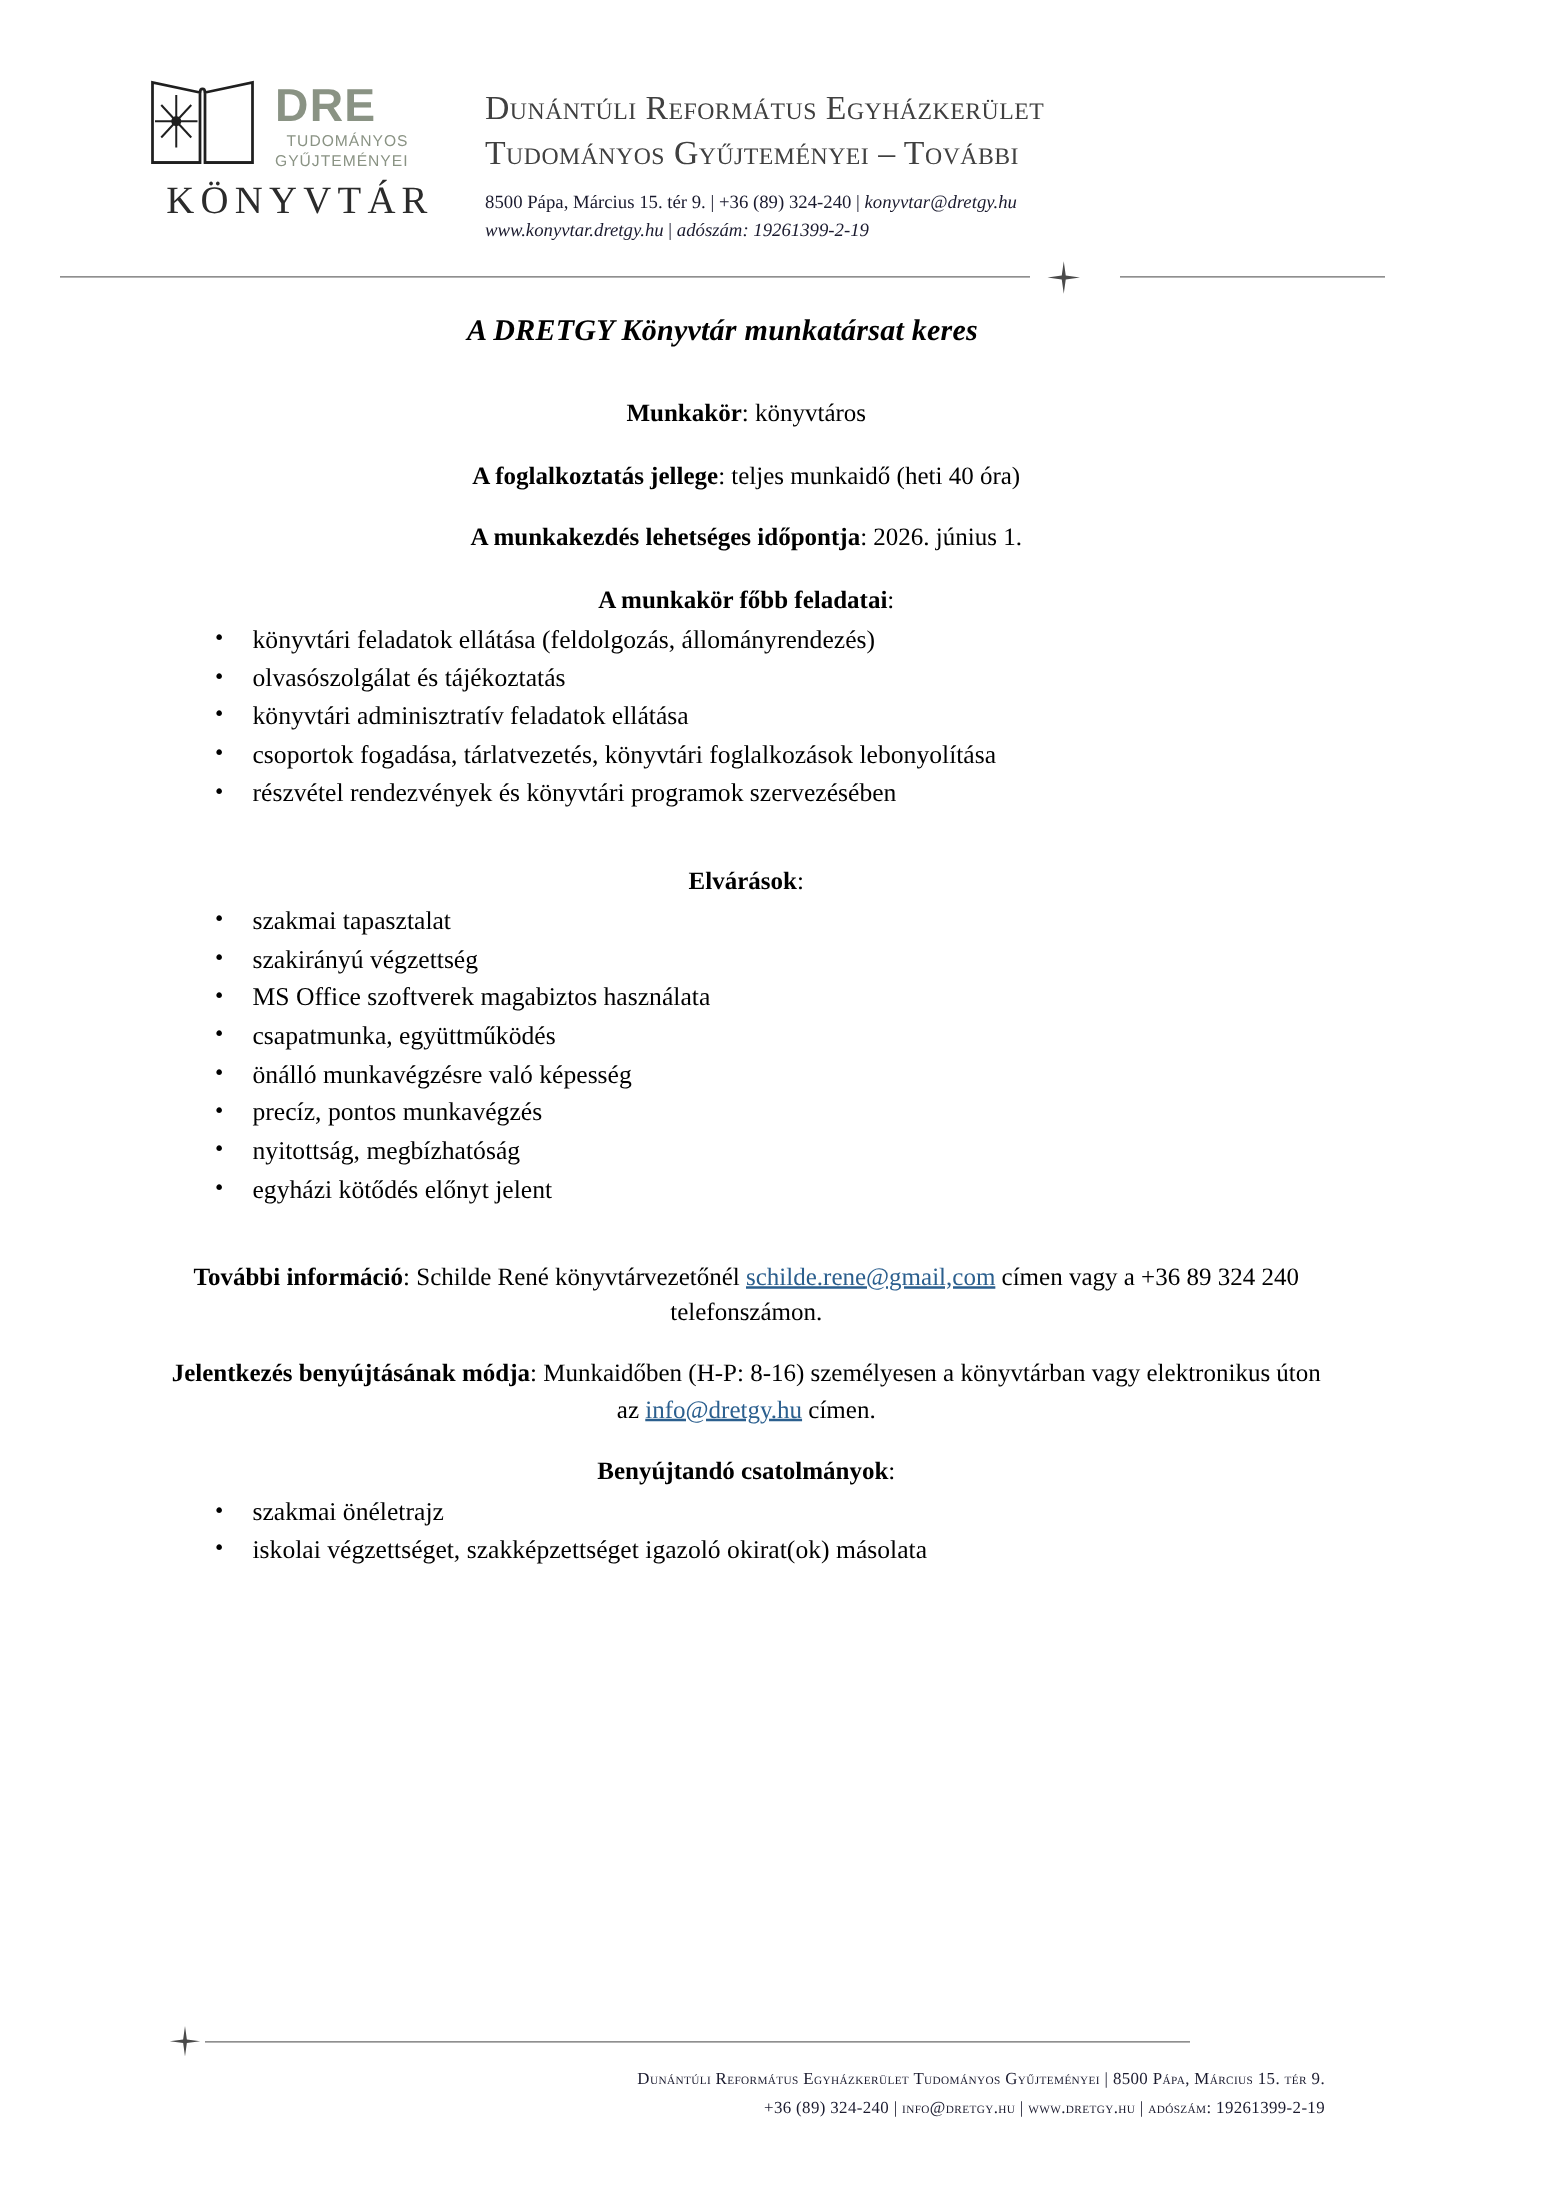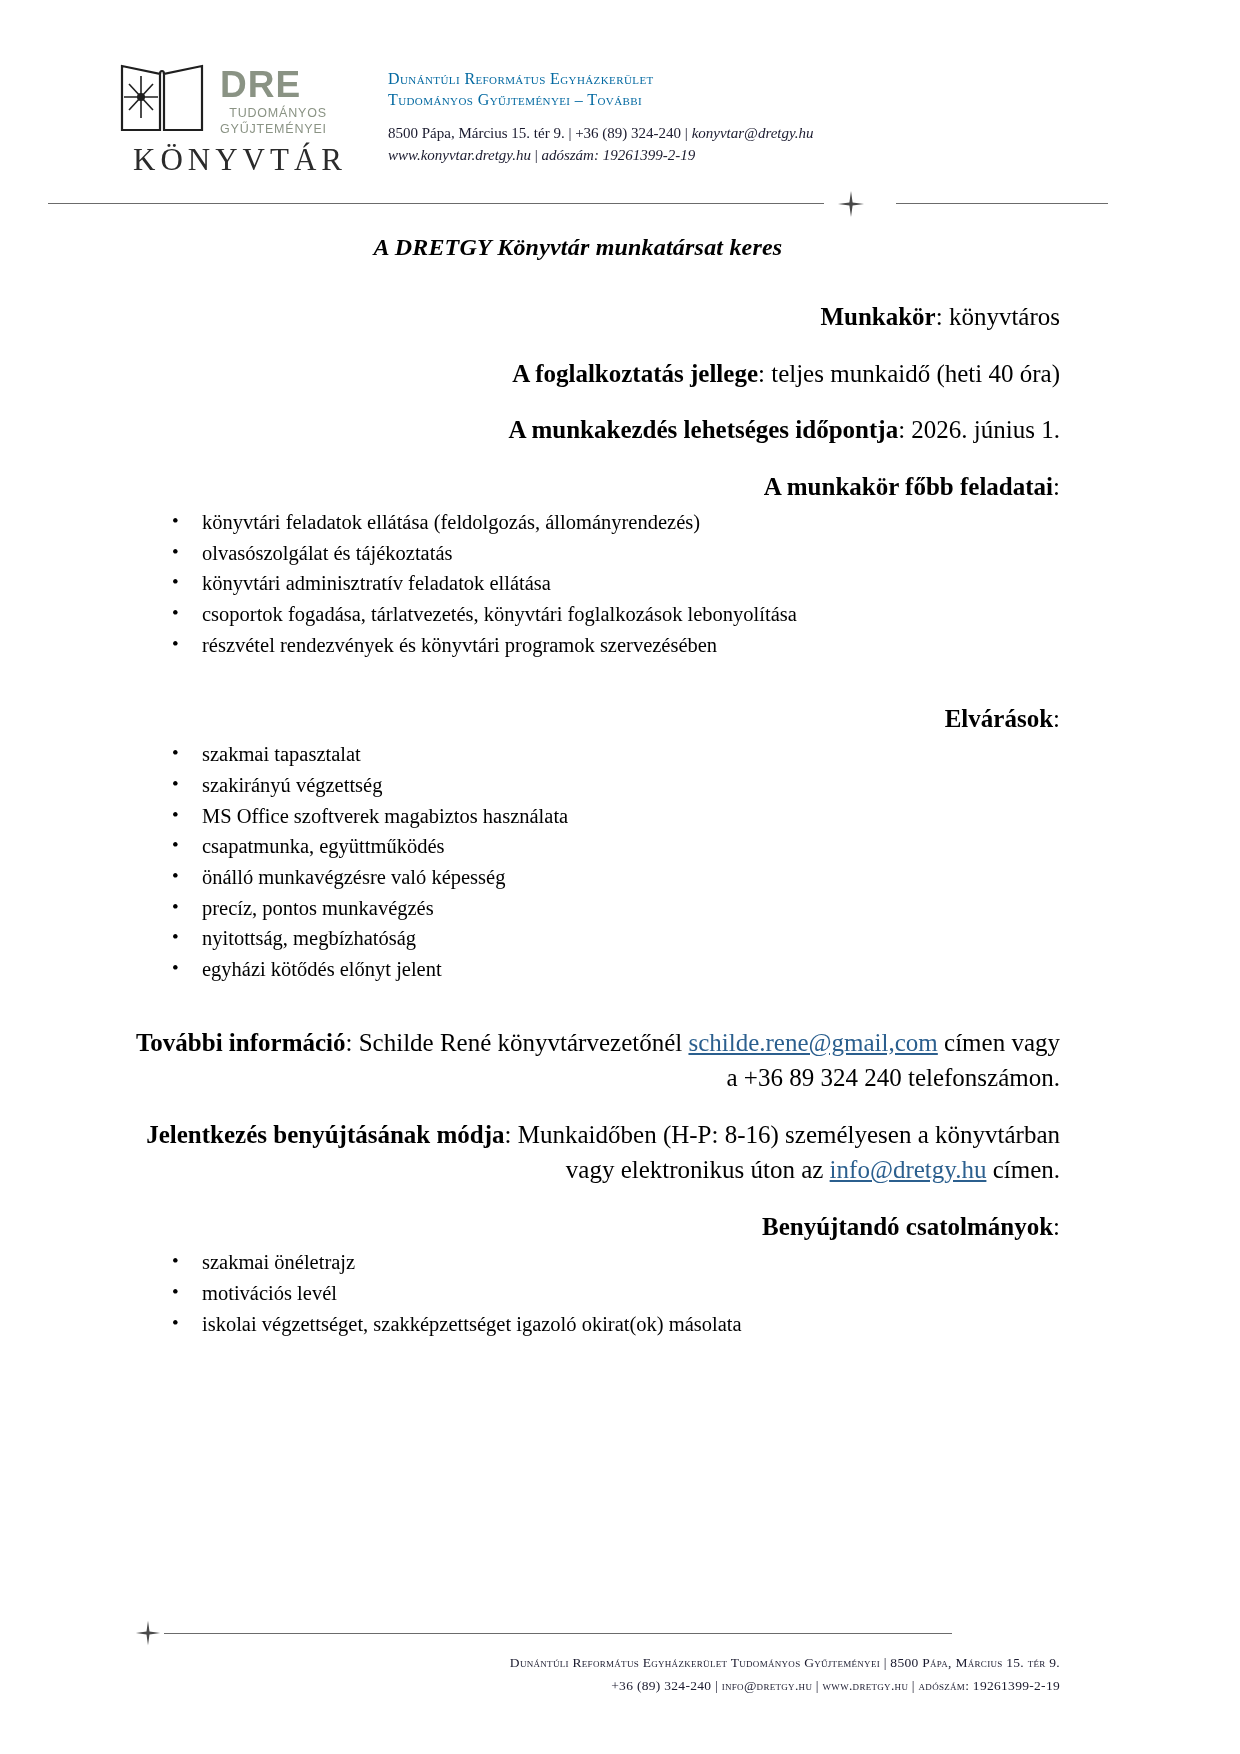--- a/index.html
+++ b/index.html
@@ -83,23 +83,23 @@
     text-align: center;
     padding-left: 4px;
   }
 
   .header-text {
     padding-top: 16px;
     flex: 1 1 auto;
   }
   .org-line {
     font-family: "Liberation Serif", serif;
-    font-size: 16px;
+    font-size: 27px;
     letter-spacing: 0.4px;
-    color: #0369a1;
+    color: #404040;
     line-height: 1.34;
     font-variant: small-caps;
   }
   .contact-line {
     font-family: "Liberation Serif", serif;
     font-size: 15px;
     color: #1a1a2e;
     line-height: 1.5;
     margin-top: 11px;
   }
@@ -138,25 +138,25 @@
   
   .doc-title {
     text-align: center;
     font-size: 24px;
     font-weight: 700;
     letter-spacing: 0.2px;
     margin: 14px 0 38px 0;
     font-style: italic;
   }
   .para {
-    font-size: 25px;
+    font-size: 20px;
     line-height: 1.42;
     margin: 0 0 21px 0;
     padding-left: 38px;
-    text-align: right;
+    text-align: center;
   }
   .para b { font-weight: 700; }
   .para.tight { margin-bottom: 4px; }
   ul.bullets {
     list-style: none;
     margin: 0 0 22px 0;
     padding: 0 0 0 72px;
   }
   ul.bullets li {
     font-size: 20.5px;
@@ -326,21 +326,20 @@
 
   <p class="para">
     <b>Jelentkezés benyújtásának módja</b><span>: Munkaidőben (H-P: 8-16) személyesen a könyvtárban vagy elektronikus úton az </span><a class="mail" href="#">info@dretgy.hu</a><span> címen.</span>
   </p>
 
   <p class="para tight">
     <b>Benyújtandó csatolmányok</b><span>:</span>
   </p>
   <ul class="bullets">
     <li>szakmai önéletrajz</li>
-    <li>motivációs levél</li>
     <li>iskolai végzettséget, szakképzettséget igazoló okirat(ok) másolata</li>
   </ul>
 
   <div class="footer">
     <div class="footer-rule-wrap">
       <div class="footer-rule"></div>
       <div class="footer-star">
         <svg width="28" height="28" viewBox="0 0 30 30" xmlns="http://www.w3.org/2000/svg">
           <path d="M15 2 L16.6 13.4 L28 15 L16.6 16.6 L15 28 L13.4 16.6 L2 15 L13.4 13.4 Z" fill="#4a4a4a"></path>
         </svg>

